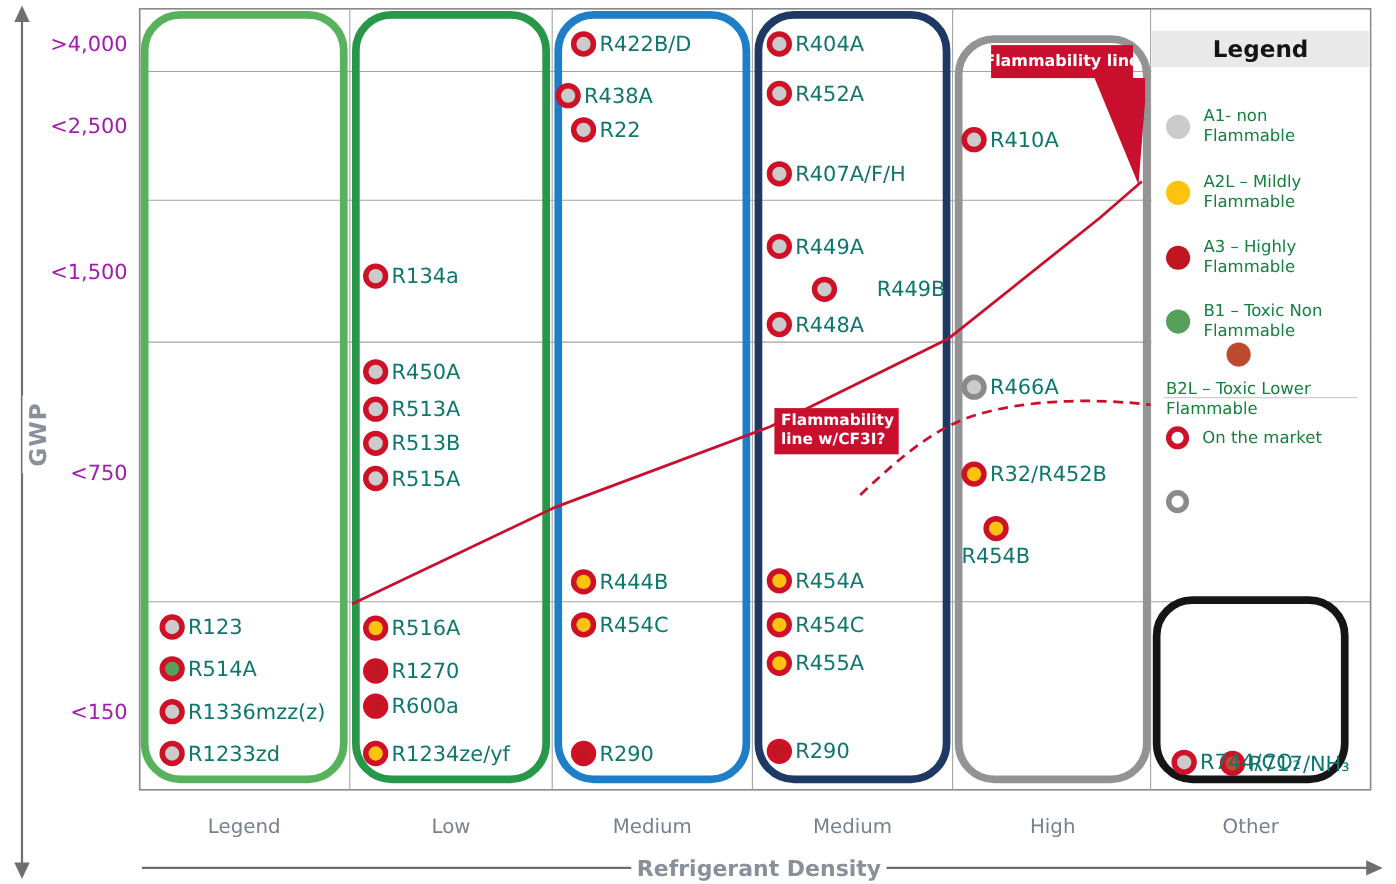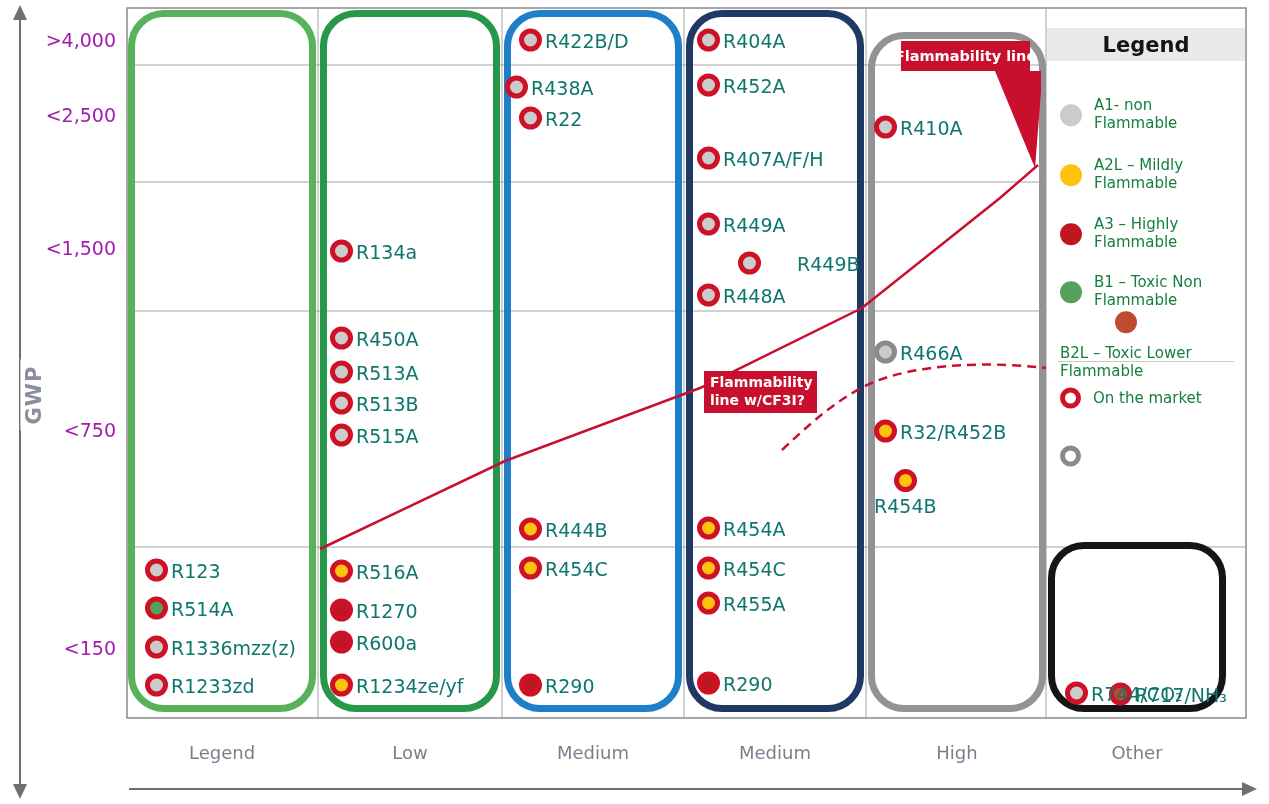--- a/index.html
+++ b/index.html
@@ -71,20 +71,21 @@
   <div id="xcats">
       <div class="xcat" style="left: 222px; top: 752px;">Legend</div>
       <div class="xcat" style="left: 410px; top: 752px;">Low</div>
       <div class="xcat" style="left: 593px; top: 752px;">Medium</div>
       <div class="xcat" style="left: 775px; top: 752px;">Medium</div>
       <div class="xcat" style="left: 957px; top: 752px;">High</div>
       <div class="xcat" style="left: 1137px; top: 752px;">Other</div>
     </div>
 
   <div class="axis-y-title">GWP</div>
+  <div class="axis-x-title">Refrigerant Density</div>
 
   <div id="columns">
       <div class="col" style="left: 128px; top: 10px; width: 188px; height: 702px; border-color: rgb(87, 178, 91);"></div>
       <div class="col" style="left: 320px; top: 10px; width: 180px; height: 702px; border-color: rgb(39, 152, 74);"></div>
       <div class="col" style="left: 504px; top: 10px; width: 178px; height: 702px; border-color: rgb(31, 126, 200);"></div>
       <div class="col" style="left: 686px; top: 10px; width: 178px; height: 702px; border-color: rgb(30, 58, 100);"></div>
       <div class="col" style="left: 868px; top: 32px; width: 178px; height: 680px; border-color: rgb(147, 147, 147);"></div>
       <div class="col" style="left: 1048px; top: 542px; width: 178px; height: 170px; border-color: rgb(21, 21, 21);"></div>
     </div>
 

